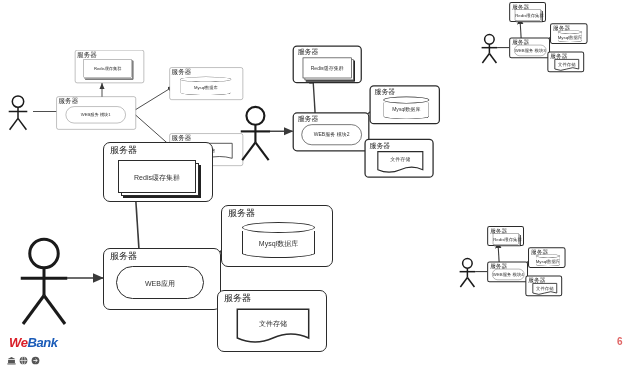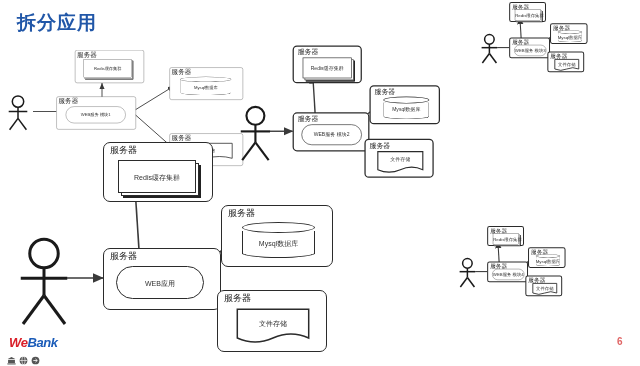--- a/index.html
+++ b/index.html
@@ -95,21 +95,20 @@
   .actor svg{display:block;overflow:visible;}
 
   
   .wires{position:absolute;left:0;top:0;overflow:visible;pointer-events:none;}
 </style>
 </head>
 <body>
 
 <div class="slide">
 
-  <div class="slide-title">拆分应用</div>
 
   <div class="cluster" id="c-tl" style="left:6px;top:50px;width:280px;height:120px;transform:scale(0.30);">
 
     <div class="actor" style="position:absolute;left:0px;top:150px;">
       <svg width="80" height="120" viewBox="0 0 80 120">
         <circle cx="40" cy="22" r="19" fill="#fff" stroke="#1a1a1a" stroke-width="5"></circle>
         <line x1="40" y1="41" x2="40" y2="78" stroke="#1a1a1a" stroke-width="5"></line>
         <line x1="9" y1="55" x2="71" y2="55" stroke="#1a1a1a" stroke-width="5"></line>
         <line x1="40" y1="78" x2="12" y2="116" stroke="#1a1a1a" stroke-width="5"></line>
         <line x1="40" y1="78" x2="68" y2="116" stroke="#1a1a1a" stroke-width="5"></line>

